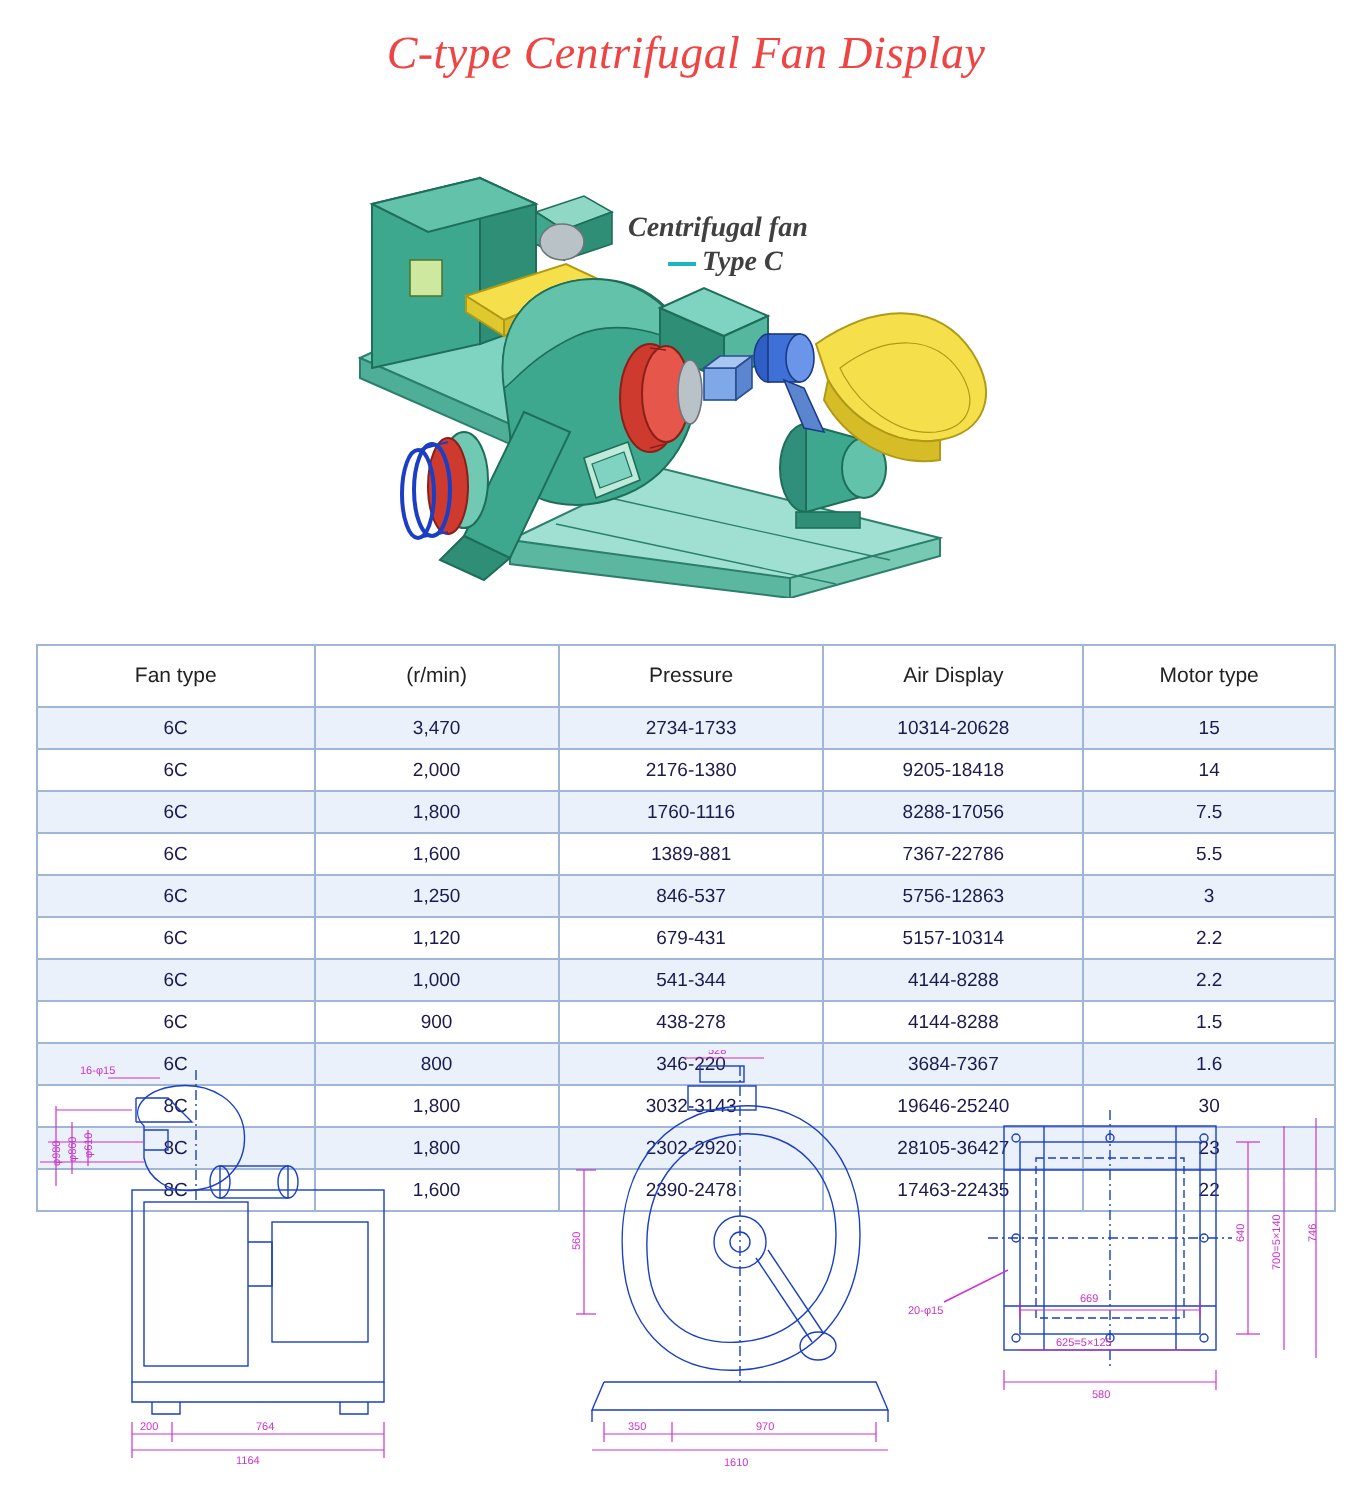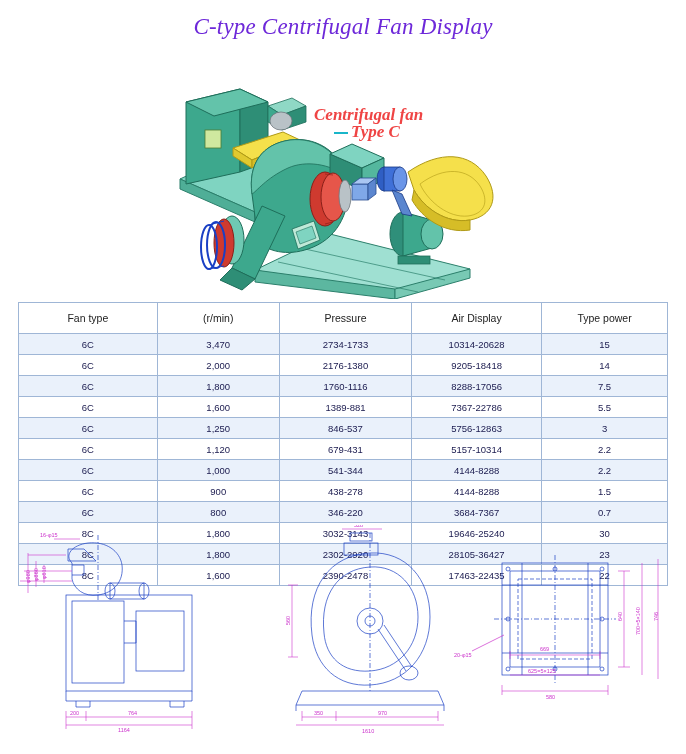--- a/index.html
+++ b/index.html
@@ -17,40 +17,40 @@
   .page {
     width: 686px;
     height: 754px;
     position: relative;
   }
   
   .title {
     text-align: center;
     font-size: 23px;
     font-style: italic;
-    color: #6d28d9;
+    color: #ef4444;
     padding-top: 14px;
     letter-spacing: 0.2px;
     font-family: "Liberation Serif", serif;
   }
   
   .hero {
     position: relative;
     height: 255px;
     margin-top: 4px;
   }
   .hero svg { display: block; }
   .hero-label {
     position: absolute;
     left: 314px;
     top: 62px;
-    font-size: 17px;
+    font-size: 14px;
     font-weight: bold;
     font-style: italic;
-    color: #ef4444;
+    color: #404040;
     line-height: 17px;
     font-family: "Liberation Serif", serif;
   }
   .hero-label .l2 { padding-left: 20px; }
   .hero-label .dash {
     display: inline-block;
     width: 14px;
     height: 2px;
     background: #19b6c9;
     vertical-align: middle;
@@ -61,20 +61,21 @@
     position: absolute;
     left: 18px;
     top: 302px;
     width: 650px;
   }
   table.specs {
     border-collapse: collapse;
     width: 650px;
     font-size: 9.5px;
     color: #1a1a4e;
+    margin-top: 20px;
   }
   table.specs th, table.specs td {
     border: 1px solid #9fb6d6;
     text-align: center;
     padding: 3px 2px;
     font-weight: normal;
   }
   table.specs thead th {
     height: 24px;
     font-size: 10.5px;
@@ -215,21 +216,21 @@
   </div>
 
   <div class="table-wrap">
     <table class="specs">
       <thead>
         <tr>
           <th class="col1">Fan type</th>
           <th class="col2">(r/min)</th>
           <th class="col3">Pressure</th>
           <th class="col4">Air Display</th>
-          <th class="col5">Type power</th>
+          <th class="col5">Motor type</th>
         </tr>
       </thead>
       <tbody>
         <tr class="odd">
           <td>6C</td>
           <td>3,470</td>
           <td>2734-1733</td>
           <td>10314-20628</td>
           <td>15</td>
         </tr>
@@ -280,21 +281,21 @@
           <td>900</td>
           <td>438-278</td>
           <td>4144-8288</td>
           <td>1.5</td>
         </tr>
         <tr class="odd">
           <td>6C</td>
           <td>800</td>
           <td>346-220</td>
           <td>3684-7367</td>
-          <td>0.7</td>
+          <td>1.6</td>
         </tr>
         <tr class="even">
           <td>8C</td>
           <td>1,800</td>
           <td>3032-3143</td>
           <td>19646-25240</td>
           <td>30</td>
         </tr>
         <tr class="odd">
           <td>8C</td>

